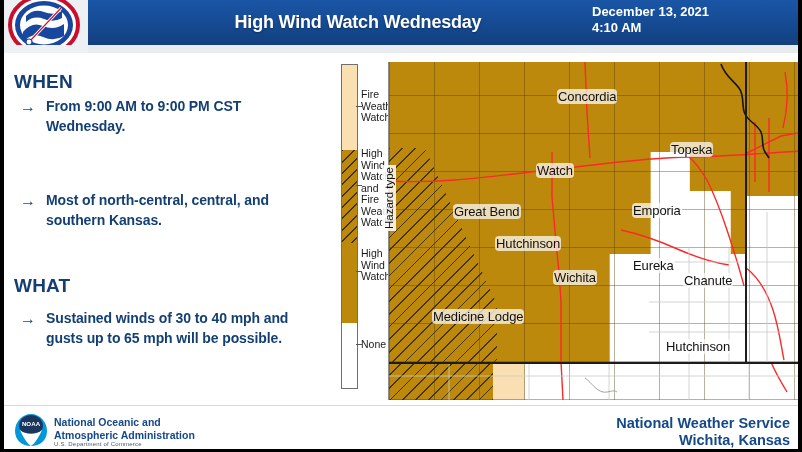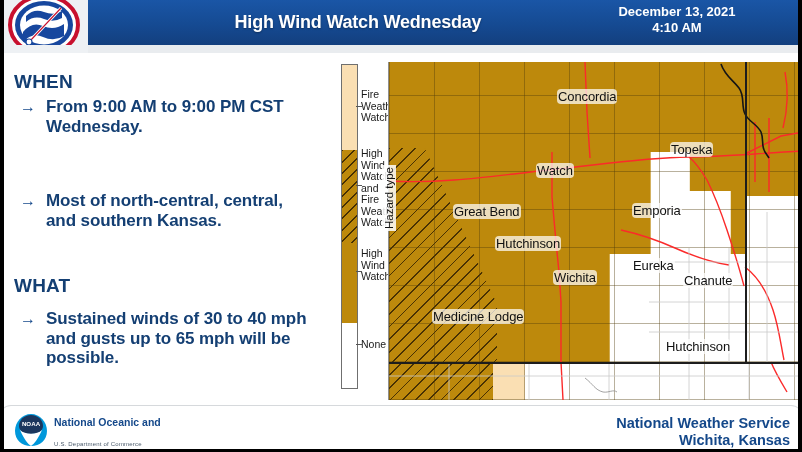--- a/index.html
+++ b/index.html
@@ -46,26 +46,26 @@
     font-weight: bold;
     letter-spacing: -0.2px;
     display: flex;
     align-items: center;
     justify-content: center;
     text-shadow: 0 1px 2px rgba(0,0,0,.35);
     white-space: nowrap;
   }
   .header-date {
     position: absolute;
-    right: 25px; top: 4px;
+    right: 10px; top: 4px;
     width: 200px;
     color: #ffffff;
     font-size: 13px;
     font-weight: bold;
-    text-align: center;
+    text-align: left;
     line-height: 16px;
   }
 
   
   .sub-band {
     position: absolute;
     left: 0; top: 45px;
     width: 802px; height: 8px;
     background: #e9ecef;
   }
@@ -103,21 +103,21 @@
     width: 32px;
     color: #14488a;
     font-size: 16px;
     font-weight: bold;
     line-height: 19px;
     padding-left: 6px;
     box-sizing: border-box;
   }
   .bullet-text {
     color: #143f73;
-    font-size: 17px;
+    font-size: 14px;
     font-weight: bold;
     line-height: 19.5px;
     letter-spacing: -0.1px;
   }
 
   
   .mapwrap {
     position: absolute;
     left: 330px; top: 53px;
     width: 472px; height: 352px;
@@ -265,21 +265,20 @@
     z-index: 6;
   }
 
   
   .footer {
     position: absolute;
     left: 0; top: 405px;
     width: 802px; height: 47px;
     background: #ffffff;
     border-top: 1px solid #d6d9dc;
-    border-radius: 11px;
   }
   .noaa-logo { position: absolute; left: 14px; top: 7px; width: 34px; height: 34px; }
   .noaa-text {
     position: absolute; left: 54px; top: 10px;
     color: #14488a; font-size: 10.5px; font-weight: bold; line-height: 12.5px;
   }
   .noaa-doc {
     position: absolute; left: 54px; top: 35px;
     color: #4a5a6b; font-size: 6px; letter-spacing: .2px;
   }
@@ -435,20 +434,21 @@
 
   <div class="footer">
     <svg class="noaa-logo" viewBox="0 0 34 34">
       <path d="M17 1 C26 1, 33 9, 33 18 C33 27, 26 33, 17 33 C8 33, 1 27, 1 18 C1 9, 8 1, 17 1 Z" fill="#0098db"></path>
       <path d="M17 2 C24 2, 29 7, 29 13 C29 18, 24 21, 17 21 C10 21, 5 18, 5 13 C5 7, 10 2, 17 2 Z" fill="#1b365d"></path>
       <path d="M6 17 C10 26, 14 31, 17 33 C20 31, 24 26, 28 17 C23 22, 11 22, 6 17 Z" fill="#ffffff"></path>
       <text x="17" y="13" font-family="'Liberation Sans', sans-serif" font-size="6.2" font-weight="bold" fill="#ffffff" text-anchor="middle">NOAA</text>
     </svg>
     <div class="noaa-text">
       <div>National Oceanic and</div>
+      <div>Atmospheric Administration</div>
     </div>
     <div class="noaa-doc">U.S. Department of Commerce</div>
 
     <div class="nws-right">
       <div>National Weather Service</div>
       <div>Wichita, Kansas</div>
     </div>
   </div>
 
   <div class="edge-l"></div>

